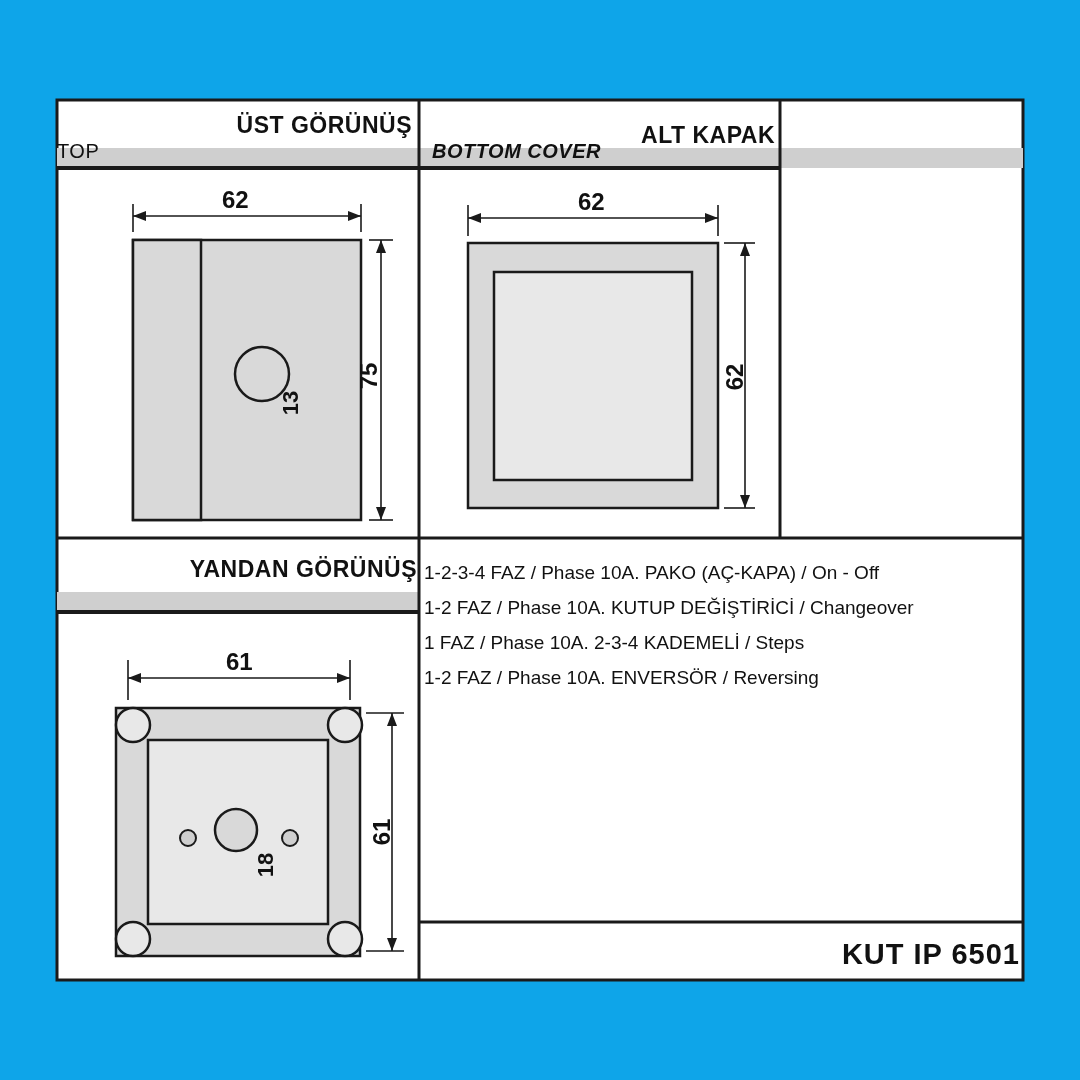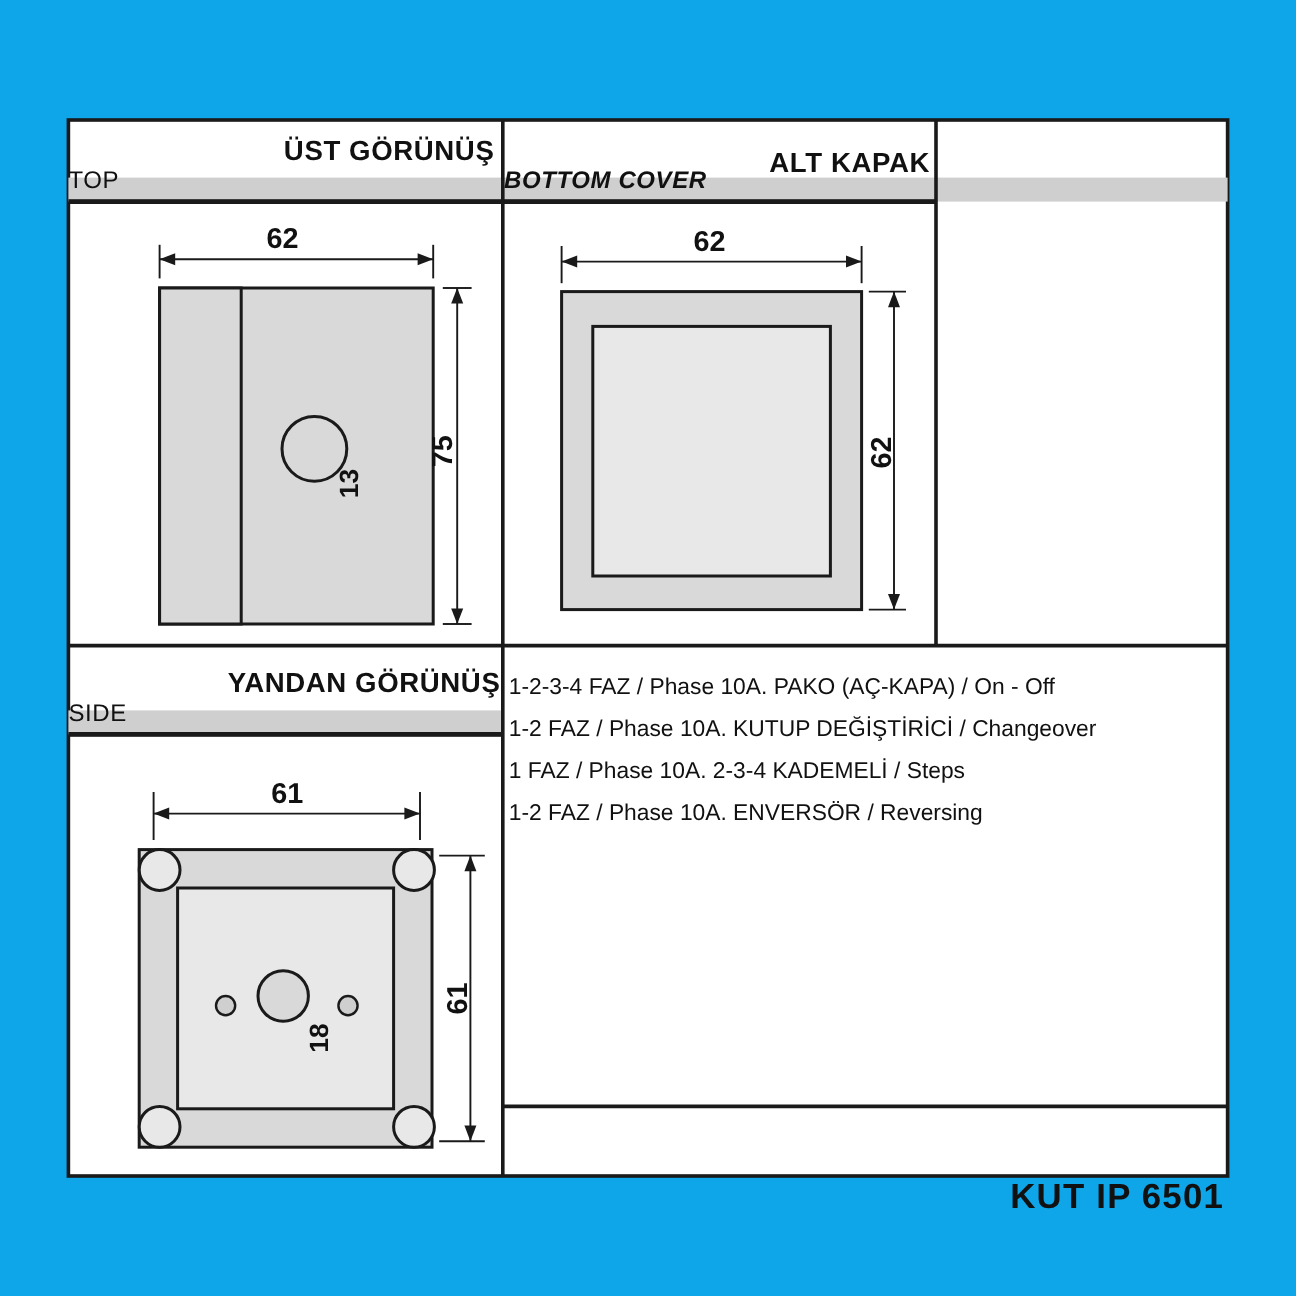--- a/index.html
+++ b/index.html
@@ -36,20 +36,21 @@
     position: absolute;
     font-size: 20px;
     letter-spacing: 0.5px;
     color: #111;
     text-align: left;
     white-space: nowrap;
   }
   .panel-title-en.italic {
     font-style: italic;
     font-weight: bold;
+    padding-left: 12px;
   }
   .spec-line {
     position: absolute;
     font-size: 19px;
     color: #111;
     white-space: nowrap;
     text-align: left;
     font-family: "Liberation Sans", sans-serif;
   }
   .code-label {
@@ -173,35 +174,34 @@
     </g>
   </svg>
 
   <div class="panel-title-tr" style="left:57px; top:112px; width:355px;">ÜST GÖRÜNÜŞ</div>
   <div class="panel-title-en" style="left:57px; top:140px; width:355px;">TOP</div>
 
   <div class="panel-title-tr" style="left:420px; top:122px; width:355px;">ALT KAPAK</div>
   <div class="panel-title-en italic" style="left:420px; top:140px; width:355px;">BOTTOM COVER</div>
 
   <div class="panel-title-tr" style="left:62px; top:556px; width:355px;">YANDAN GÖRÜNÜŞ</div>
-  <div class="panel-title-en" style="left:57px; top:584px; width:355px;">SIDE</div>
 
   <div class="dim-text" style="left:222px; top:186px;">62</div>
   <div class="dim-text rot" style="left:356px; top:362px;">75</div>
   <div class="dim-small" style="left:279px; top:390px;">13</div>
 
   <div class="dim-text" style="left:578px; top:188px;">62</div>
   <div class="dim-text rot" style="left:722px; top:363px;">62</div>
 
   <div class="dim-text" style="left:226px; top:648px;">61</div>
   <div class="dim-text rot" style="left:369px; top:818px;">61</div>
   <div class="dim-small" style="left:254px; top:852px;">18</div>
 
   <div>
     <div class="spec-line" style="left:424px; top:562px; width:596px;">1-2-3-4 FAZ / Phase  10A.  PAKO (AÇ-KAPA) / On - Off</div>
     <div class="spec-line" style="left:424px; top:597px; width:596px;">1-2 FAZ / Phase 10A.  KUTUP DEĞİŞTİRİCİ / Changeover</div>
     <div class="spec-line" style="left:424px; top:632px; width:596px;">1 FAZ / Phase 10A.  2-3-4   KADEMELİ / Steps</div>
     <div class="spec-line" style="left:424px; top:667px; width:596px;">1-2 FAZ / Phase 10A.  ENVERSÖR / Reversing</div>
   </div>
 
-  <div class="code-label" style="left:420px; top:938px; width:600px; text-align:right;margin-top:44px;">KUT IP 6501</div>
+  <div class="code-label" style="left:420px; top:938px; width:600px; text-align:right;">KUT IP 6501</div>
 
 </div>
 
 </body></html>

